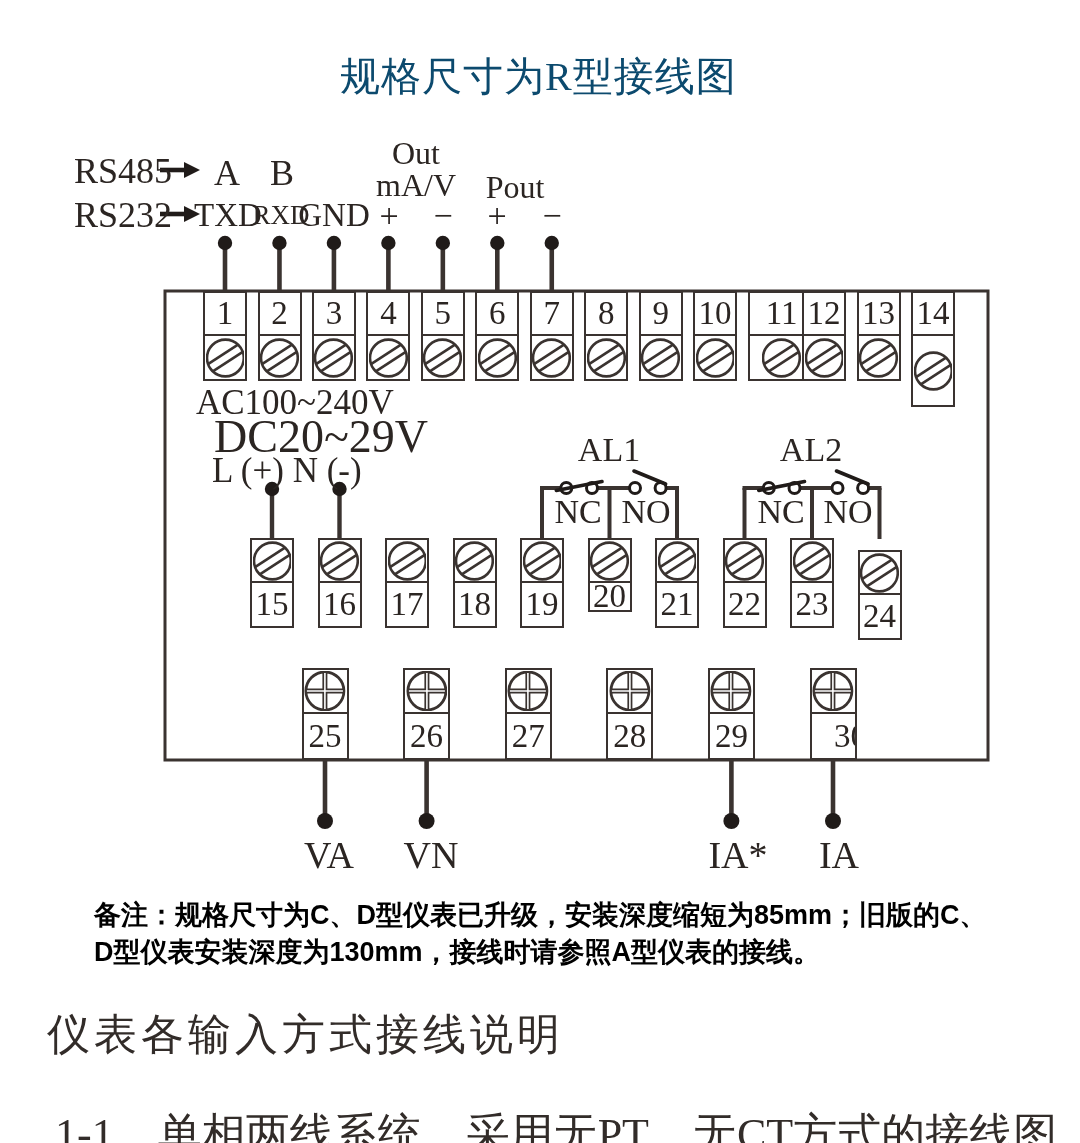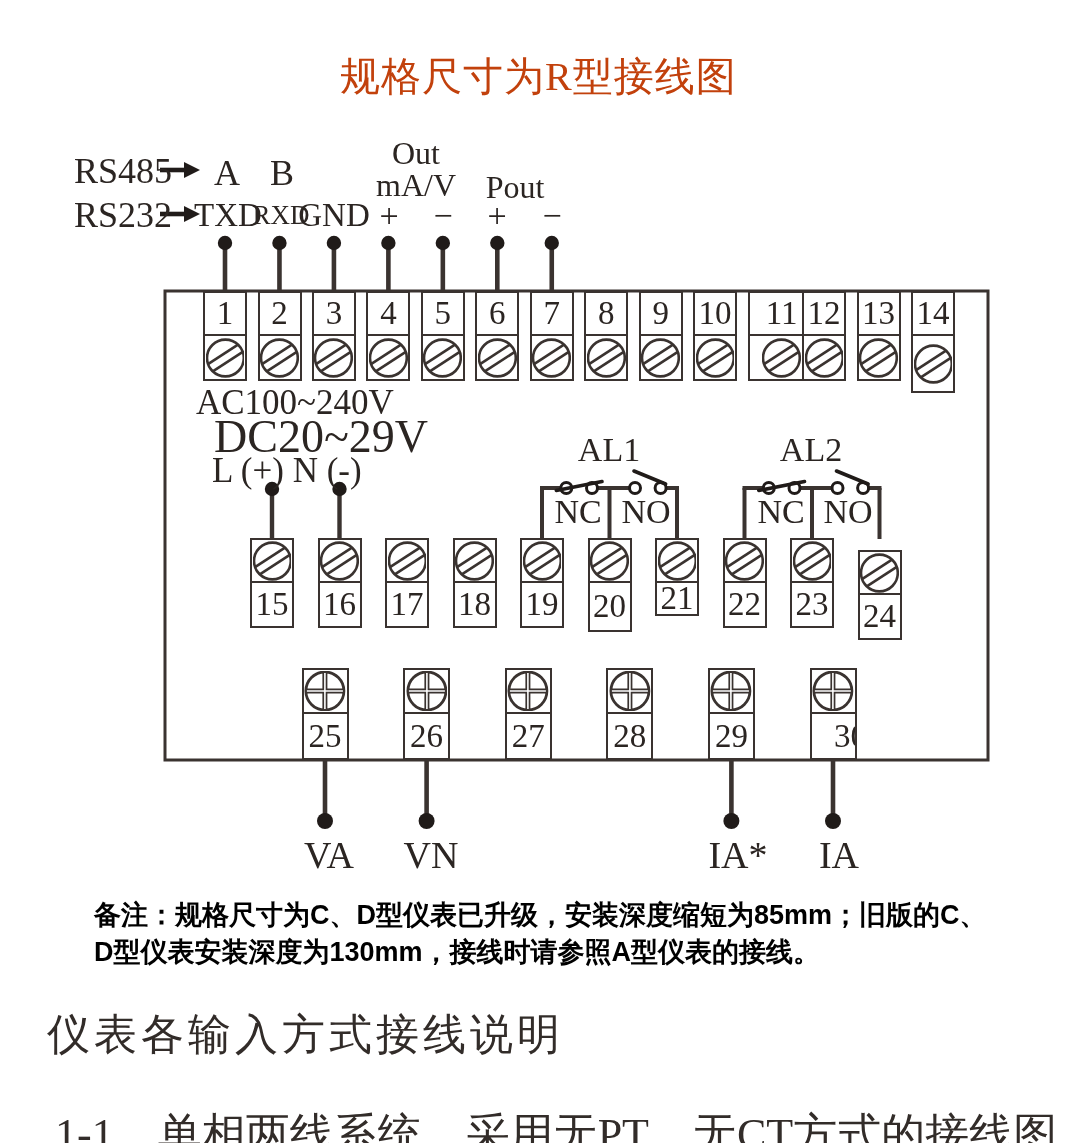--- a/index.html
+++ b/index.html
@@ -10,21 +10,21 @@
   }
   html,body{margin:0;padding:0;background:#fff;}
   #page{
     position:relative;width:1080px;height:1143px;background:var(--bg);
     overflow:hidden;font-family:"Liberation Serif",serif;color:var(--text);
   }
   #wiring{position:absolute;left:0;top:0;pointer-events:none;}
   .lbl{position:absolute;white-space:nowrap;color:var(--text);line-height:1;font-family:"Liberation Serif",serif;}
   .c{transform:translate(-50%,-50%);}
   .l{transform:translateY(-50%);}
-  #title{position:absolute;left:340px;top:57px;font-size:40px;line-height:1;letter-spacing:1px;color:#c2410c;}
+  #title{position:absolute;left:340px;top:57px;font-size:40px;line-height:1;letter-spacing:1px;color:#0c4a6e;}
   .term{
     position:absolute;box-sizing:border-box;border:2.6px solid var(--line);
     background:#fff;display:flex;flex-direction:column;
   }
   .tpart{box-sizing:border-box;display:flex;align-items:center;justify-content:center;overflow:hidden;}
   .tpart + .tpart{border-top:2.6px solid var(--line);}
   .tnum{font-size:33px;font-family:"Liberation Serif",serif;color:var(--text);}
   #note{
     position:absolute;left:94px;top:897px;width:920px;
     font-family:"Liberation Sans",sans-serif;font-weight:bold;
@@ -248,21 +248,21 @@
         <div class="tpart tscrew" style="flex: 1 1 0%;">
           <svg width="38.8" height="40" viewBox="-19.4 -20 38.8 40">
             <circle r="18.4" fill="none" stroke="#3a3330" stroke-width="2.6"></circle>
             <g transform="rotate(-33)">
               <line x1="-17.876241215647095" y1="-4.4" x2="17.876241215647095" y2="-4.4" stroke="#3a3330" stroke-width="2.6"></line>
               <line x1="-17.876241215647095" y1="4.4" x2="17.876241215647095" y2="4.4" stroke="#3a3330" stroke-width="2.6"></line>
             </g>
           </svg>
         </div>
       </div>
-      <div class="term" style="left: 911px; top: 291px; width: 44px; height: 102px;">
+      <div class="term" style="left: 911px; top: 291px; width: 44px; height: 116px;">
         <div class="tpart tnum" style="flex: 0 0 41px;">14</div>
         <div class="tpart tscrew" style="flex: 1 1 0%;">
           <svg width="38.8" height="40" viewBox="-19.4 -20 38.8 40">
             <circle r="18.4" fill="none" stroke="#3a3330" stroke-width="2.6"></circle>
             <g transform="rotate(-33)">
               <line x1="-17.876241215647095" y1="-4.4" x2="17.876241215647095" y2="-4.4" stroke="#3a3330" stroke-width="2.6"></line>
               <line x1="-17.876241215647095" y1="4.4" x2="17.876241215647095" y2="4.4" stroke="#3a3330" stroke-width="2.6"></line>
             </g>
           </svg>
         </div>
@@ -320,33 +320,33 @@
           <svg width="38.8" height="40" viewBox="-19.4 -20 38.8 40">
             <circle r="18.4" fill="none" stroke="#3a3330" stroke-width="2.6"></circle>
             <g transform="rotate(-33)">
               <line x1="-17.876241215647095" y1="-4.4" x2="17.876241215647095" y2="-4.4" stroke="#3a3330" stroke-width="2.6"></line>
               <line x1="-17.876241215647095" y1="4.4" x2="17.876241215647095" y2="4.4" stroke="#3a3330" stroke-width="2.6"></line>
             </g>
           </svg>
         </div>
         <div class="tpart tnum" style="flex: 1 1 0%;">19</div>
       </div>
-      <div class="term" style="left: 587.5px; top: 538px; width: 44px; height: 94px;">
+      <div class="term" style="left: 587.5px; top: 538px; width: 44px; height: 74px;">
         <div class="tpart tscrew" style="flex: 0 0 41px;">
           <svg width="38.8" height="40" viewBox="-19.4 -20 38.8 40">
             <circle r="18.4" fill="none" stroke="#3a3330" stroke-width="2.6"></circle>
             <g transform="rotate(-33)">
               <line x1="-17.876241215647095" y1="-4.4" x2="17.876241215647095" y2="-4.4" stroke="#3a3330" stroke-width="2.6"></line>
               <line x1="-17.876241215647095" y1="4.4" x2="17.876241215647095" y2="4.4" stroke="#3a3330" stroke-width="2.6"></line>
             </g>
           </svg>
         </div>
         <div class="tpart tnum" style="flex: 1 1 0%;">20</div>
       </div>
-      <div class="term" style="left: 655px; top: 538px; width: 44px; height: 78px;">
+      <div class="term" style="left: 655px; top: 538px; width: 44px; height: 90px;">
         <div class="tpart tscrew" style="flex: 0 0 41px;">
           <svg width="38.8" height="40" viewBox="-19.4 -20 38.8 40">
             <circle r="18.4" fill="none" stroke="#3a3330" stroke-width="2.6"></circle>
             <g transform="rotate(-33)">
               <line x1="-17.876241215647095" y1="-4.4" x2="17.876241215647095" y2="-4.4" stroke="#3a3330" stroke-width="2.6"></line>
               <line x1="-17.876241215647095" y1="4.4" x2="17.876241215647095" y2="4.4" stroke="#3a3330" stroke-width="2.6"></line>
             </g>
           </svg>
         </div>
         <div class="tpart tnum" style="flex: 1 1 0%;">21</div>

